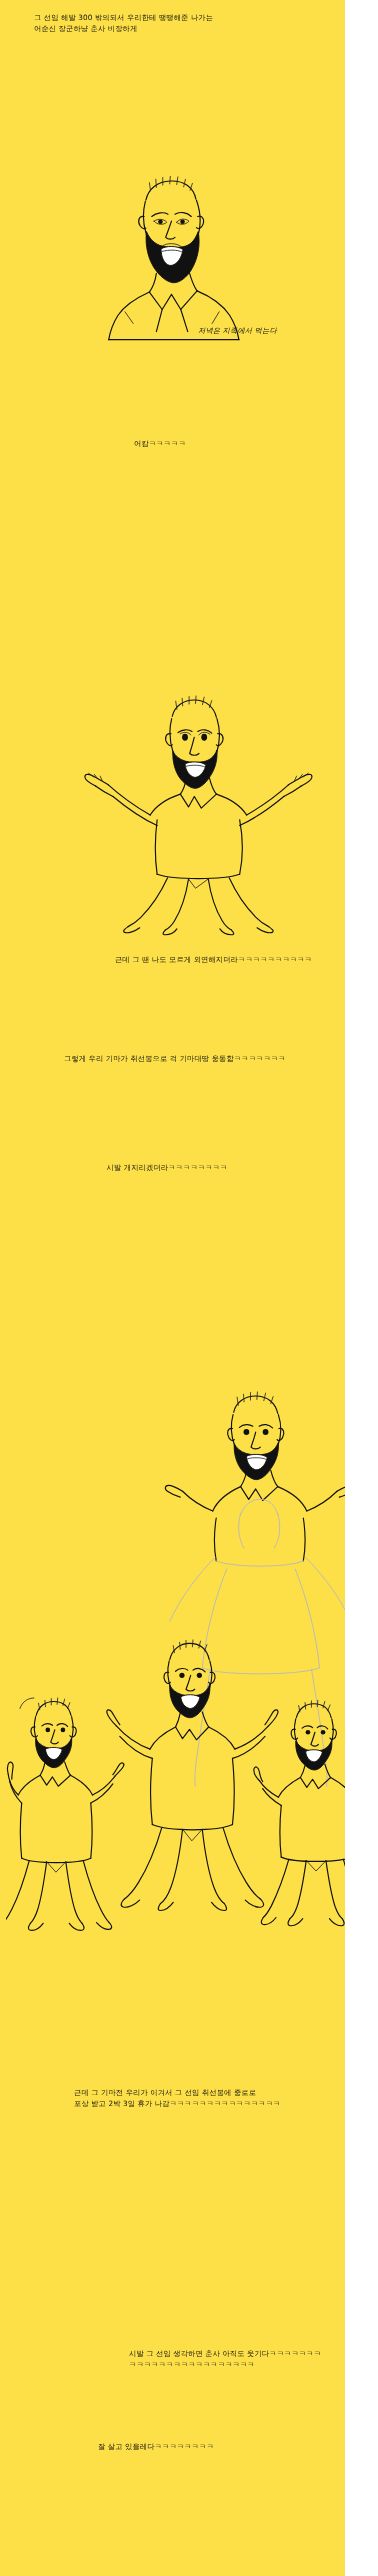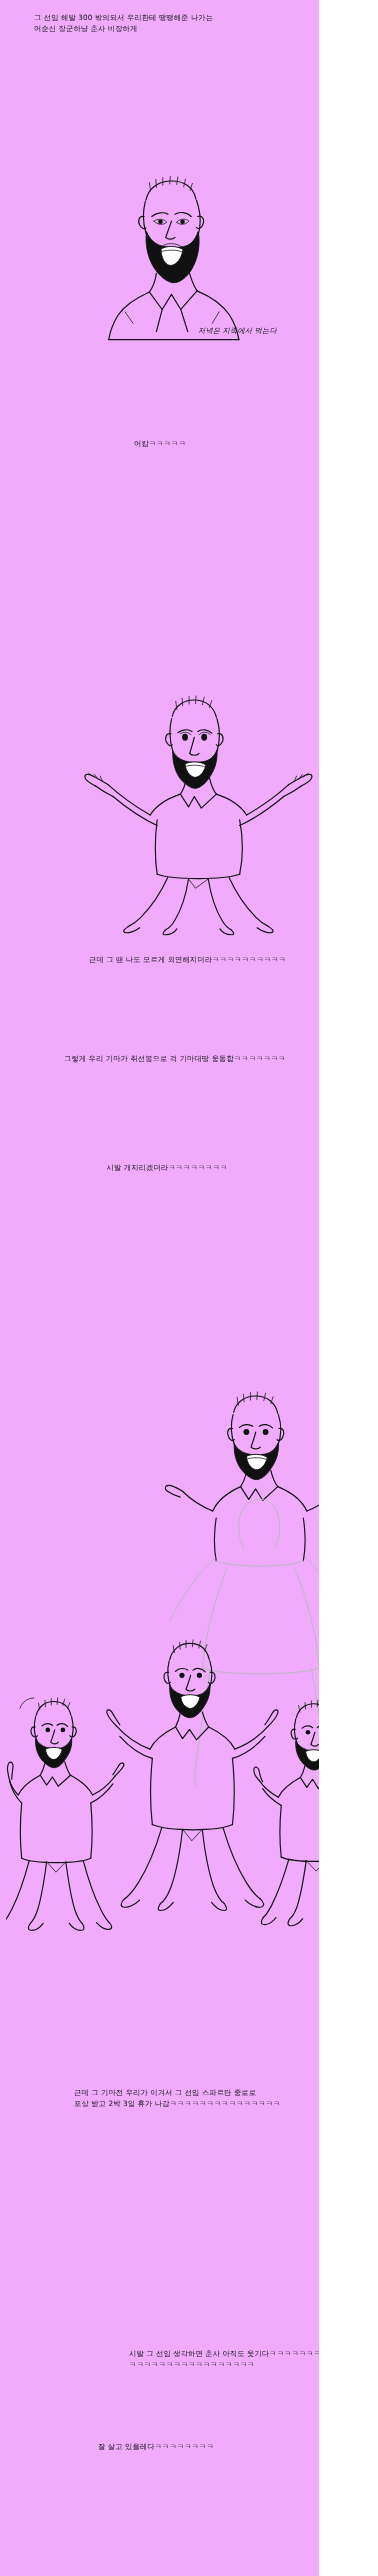--- a/index.html
+++ b/index.html
@@ -7,23 +7,23 @@
     padding: 0;
     background: #ffffff;
   }
   body {
     width: 379px;
     font-family: "DejaVu Sans", "Liberation Sans", sans-serif;
     color: #111111;
   }
   .page {
     position: relative;
-    width: 319px;
+    width: 345px;
     height: 2576px;
-    background: #f0abfc;
+    background: #fde047;
     overflow: hidden;
   }
   .text-block {
     position: absolute;
     font-size: 7.3px;
     line-height: 1.55;
     color: #141414;
     letter-spacing: 0.1px;
     white-space: pre-wrap;
   }
@@ -183,21 +183,21 @@
       <path class="ln" d="M274 330 C286 356 302 380 320 398 C330 408 338 412 342 414"></path>
       <path class="ln" d="M100 414 C94 418 90 422 94 424 C100 426 112 422 120 416"></path>
       <path class="ln" d="M164 420 C160 424 158 428 164 428 C172 428 180 424 184 418"></path>
       <path class="ln" d="M278 420 C282 424 284 428 278 428 C270 428 262 424 258 418"></path>
       <path class="ln" d="M342 414 C348 418 352 422 348 424 C342 426 330 422 322 416"></path>
 
       <path class="ln-thin" d="M204 332 L216 348 L238 332"></path>
     </svg>
   </div>
 
-  <div class="text-block" style="left:89px; top:954px; width:250px;">근데 그 땐 나도 모르게 외연해지더라ㅋㅋㅋㅋㅋㅋㅋㅋㅋㅋ</div>
+  <div class="text-block" style="left:62px; top:954px; width:250px;text-align:right;">근데 그 땐 나도 모르게 외연해지더라ㅋㅋㅋㅋㅋㅋㅋㅋㅋㅋ</div>
 
   <div class="text-block" style="left:64px; top:1053px; width:267px;">그렇게 우리 기마가 취선봉으로 걱 기마대땅 웅동함ㅋㅋㅋㅋㅋㅋㅋ</div>
 
 
   <div class="text-block" style="left:51px; top:1162px; width:232px;text-align:center;">시발 개지리겠더라ㅋㅋㅋㅋㅋㅋㅋㅋ</div>
 
   <div class="art" style="left:5.8px; top:1383px;">
     <svg width="367" height="587" viewBox="0 0 632 1010">
 
       <g>
@@ -366,21 +366,21 @@
         <path class="ln" d="M625 920 C629 926 630 931 625 932 C618 933 609 928 603 920"></path>
         <path class="ln-thin" d="M517 822 L534 840 L551 822"></path>
       </g>
 
       <g>
         <path class="ln-thin" d="M24 560 C28 548 38 542 48 542"></path>
       </g>
     </svg>
   </div>
 
-  <div class="text-block" style="left:74px; top:2087px; width:267px;">근데 그 기마전 우리가 이겨서 그 선임 스파르탄 중로로
+  <div class="text-block" style="left:74px; top:2087px; width:267px;">근데 그 기마전 우리가 이겨서 그 선임 취선봉에 중로로
 포상 받고 2박 3일 휴가 나감ㅋㅋㅋㅋㅋㅋㅋㅋㅋㅋㅋㅋㅋㅋㅋ</div>
 
   <div class="text-block" style="left:114px; top:2348px; width:250px;margin-left:15px;">시발 그 선임 생각하면 춘사 아직도 웃기다ㅋㅋㅋㅋㅋㅋㅋ
 ㅋㅋㅋㅋㅋㅋㅋㅋㅋㅋㅋㅋㅋㅋㅋㅋㅋ</div>
 
   <div class="text-block" style="left:98px; top:2441px; width:221px;">잘 살고 있을레다ㅋㅋㅋㅋㅋㅋㅋㅋ</div>
 
 </div>
 
 

